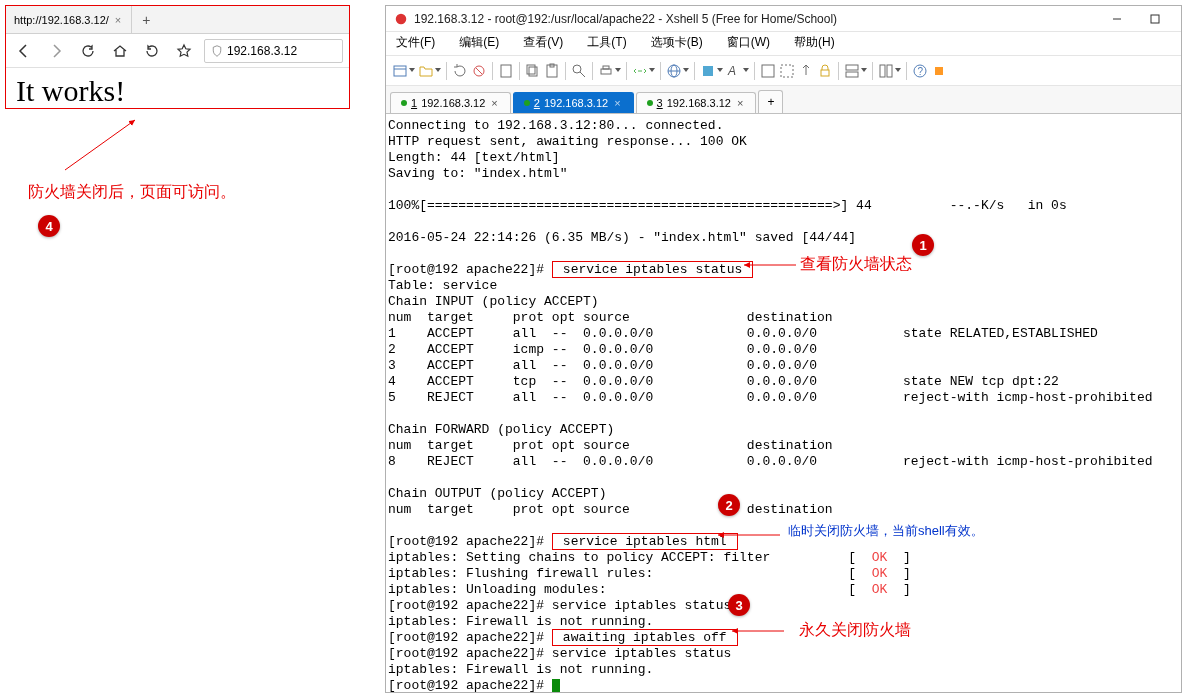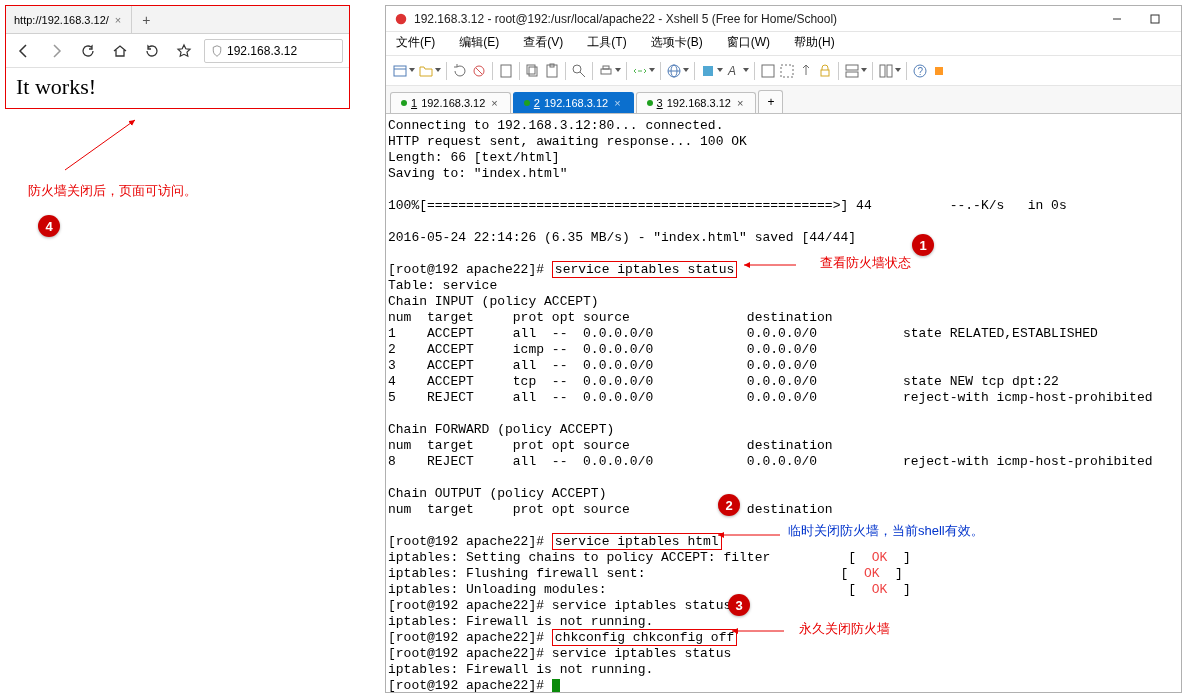--- a/index.html
+++ b/index.html
@@ -8,22 +8,22 @@
 
 .browser { position: absolute; left: 5px; top: 5px; width: 345px; height: 104px; border: 1px solid #e80000; }
 .browser-tabs { display: flex; height: 28px; background: #f3f3f3; border-bottom: 1px solid #d0d0d0; align-items: center; }
 .tab { display: flex; align-items: center; gap: 4px; padding: 0 8px; height: 100%; border-right: 1px solid #d0d0d0; font-size: 11px; }
 .tab-close { color: #777; cursor: pointer; padding: 0 2px; }
 .tab-plus { font-size: 14px; padding: 0 10px; color: #555; cursor: pointer; }
 .browser-bar { display: flex; align-items: center; height: 34px; padding: 0 6px; gap: 8px; border-bottom: 1px solid #e0e0e0; }
 .nav-btn { width: 24px; height: 24px; display: flex; align-items: center; justify-content: center; color: #333; cursor: pointer; }
 .addr { flex: 1; display: flex; align-items: center; gap: 4px; height: 24px; border: 1px solid #ccc; border-radius: 2px; padding: 0 6px; font-size: 12px; }
 .shield { width: 12px; height: 12px; }
-.browser-body { padding: 6px 10px; font-family: "Times New Roman", serif; font-size: 22px; }
-.anno-text { position: absolute; color: #e80000; font-size: 13px; font-family: "Microsoft YaHei", sans-serif; }
+.browser-body { padding: 6px 10px; font-family: "Times New Roman", serif; font-size: 30px; }
+.anno-text { position: absolute; color: #e80000; font-size: 16px; font-family: "Microsoft YaHei", sans-serif; }
 .anno-text-blue { color: #0033cc; }
 .anno-side { position: absolute; color: #e80000; font-size: 13px; font-family: "Microsoft YaHei", sans-serif; text-align: center; }
 .bubble { width: 22px; height: 22px; border-radius: 50%; background: #c00; color: #fff; display: flex; align-items: center; justify-content: center; font-size: 13px; font-weight: bold; box-shadow: 0 1px 3px rgba(0,0,0,.3); position: absolute; }
 
 
 .xshell { position: absolute; left: 385px; top: 5px; width: 797px; height: 688px; border: 1px solid #b0b0b0; background: #fff; display: flex; flex-direction: column; }
 .titlebar { height: 26px; background: #fff; display: flex; align-items: center; padding: 0 8px; border-bottom: 1px solid #e5e5e5; }
 .title-icon { width: 14px; height: 14px; margin-right: 6px; }
 .title-txt { flex: 1; font-size: 12px; color: #222; white-space: nowrap; overflow: hidden; }
 .win-ctrl { display: flex; gap: 2px; }
@@ -34,21 +34,21 @@
 .t-ico { width: 16px; height: 16px; cursor: pointer; opacity: .85; }
 .t-sep { width: 1px; height: 18px; background: #ccc; margin: 0 2px; }
 .t-drop { width: 6px; height: 6px; border-left: 3px solid transparent; border-right: 3px solid transparent; border-top: 4px solid #555; margin-left: -2px; }
 .sesstabs { height: 28px; display: flex; align-items: flex-end; padding: 0 4px; border-bottom: 1px solid #c0c0c0; background: #f7f7f7; position: relative; }
 .stab { display: flex; align-items: center; gap: 4px; padding: 4px 10px; border: 1px solid #c0c0c0; border-bottom: none; border-radius: 3px 3px 0 0; font-size: 11px; cursor: pointer; margin-right: 2px; background: #fbfbfb; }
 .stab.active { background: #0b6fce; color: #fff; border-color: #0b6fce; }
 .stab .dot { width: 6px; height: 6px; border-radius: 50%; background: #1fa01f; display: inline-block; }
 .stab .x { padding: 0 2px; color: inherit; opacity: .7; }
 .stab-plus { padding: 4px 8px; cursor: pointer; border: 1px solid #c0c0c0; border-bottom: none; border-radius: 3px 3px 0 0; background: #fbfbfb; font-size: 12px; }
 .term { flex: 1; padding: 4px 8px 4px 2px; font-family: Consolas, "Courier New", monospace; font-size: 13px; line-height: 16px; white-space: pre; color: #000; overflow: hidden; position: relative; }
-.box-cmd { border: 1px solid #e80000; padding: 0 2px; display: inline; }
+.box-cmd { border: 1px solid #e80000; padding: 0 10px; display: inline; }
 .ok { color: #ef4444; }
 .cursor { display: inline-block; width: 8px; height: 14px; background: #0a8a0a; vertical-align: text-bottom; }
 .arrow-svg { position: absolute; pointer-events: none; }
 </style>
 </head>
 <body>
 
 <div class="browser">
   <div class="browser-tabs">
     <div class="tab">
@@ -252,21 +252,21 @@
     <div class="stab">
         <span class="dot"></span>
         <u>3</u> 
         <span>192.168.3.12</span>
         <span class="x">×</span>
       </div>
     <div class="stab-plus">+</div>
   </div>
   <div class="term"><span>Connecting to 192.168.3.12:80... connected.</span>
 <span>HTTP request sent, awaiting response... 100 OK</span>
-<span>Length: 66 [text/html]</span>
+<span>Length: 44 [text/html]</span>
 <span>Saving to: "index.html"</span>
 <span></span>
 <span>100%[====================================================&gt;] 44          --.-K/s   in 0s</span>
 <span></span>
 <span>2016-05-24 22:14:26 (6.35 MB/s) - "index.html" saved [44/44]</span>
 <span></span>
 <span>[root@192 apache22]# </span><span class="box-cmd">service iptables status</span>
 <span>Table: service</span>
 <span>Chain INPUT (policy ACCEPT)</span>
 <span>num  target     prot opt source               destination</span>
@@ -278,34 +278,34 @@
 <span></span>
 <span>Chain FORWARD (policy ACCEPT)</span>
 <span>num  target     prot opt source               destination</span>
 <span>8    REJECT     all  --  0.0.0.0/0            0.0.0.0/0           reject-with icmp-host-prohibited</span>
 <span></span>
 <span>Chain OUTPUT (policy ACCEPT)</span>
 <span>num  target     prot opt source               destination</span>
 <span></span>
 <span>[root@192 apache22]# </span><span class="box-cmd">service iptables html</span>
 <span>iptables: Setting chains to policy ACCEPT: filter          [  </span><span class="ok">OK</span><span>  ]</span>
-<span>iptables: Flushing firewall sent:                         [  </span><span class="ok">OK</span><span>  ]</span>
+<span>iptables: Flushing firewall rules:                         [  </span><span class="ok">OK</span><span>  ]</span>
 <span>iptables: Unloading modules:                               [  </span><span class="ok">OK</span><span>  ]</span>
 <span>[root@192 apache22]# service iptables status</span>
 <span>iptables: Firewall is not running.</span>
-<span>[root@192 apache22]# </span><span class="box-cmd">chkconfig chkconfig off</span>
+<span>[root@192 apache22]# </span><span class="box-cmd">awaiting iptables off</span>
 <span>[root@192 apache22]# service iptables status</span>
 <span>iptables: Firewall is not running.</span>
 <span>[root@192 apache22]# </span><span class="cursor"></span></div>
 </div>
 
 <svg class="arrow-svg" style="left:738px;top:258px;width:60px;height:14px">
     <line x1="58" y1="7" x2="6" y2="7" stroke="#e80000" stroke-width="1" marker-end="url(#ah)"></line>
   </svg>
-<div class="anno-text" style="left:820px;top:254px">查看防火墙状态</div>
+<div class="anno-text" style="left:800px;top:254px">查看防火墙状态</div>
 <div class="bubble" style="left:912px;top:234px">1</div>
 
 <div class="bubble" style="left:718px;top:494px">2</div>
 <svg class="arrow-svg" style="left:712px;top:528px;width:70px;height:14px">
     <line x1="68" y1="7" x2="6" y2="7" stroke="#e80000" stroke-width="1" marker-end="url(#ah)"></line>
   </svg>
 <div class="anno-side" style="left:788px;top:522px"><span class="anno-text-blue">临时关闭防火墙，当前shell有效。</span></div>
 
 <div class="bubble" style="left:728px;top:594px">3</div>
 <svg class="arrow-svg" style="left:726px;top:624px;width:60px;height:14px">

